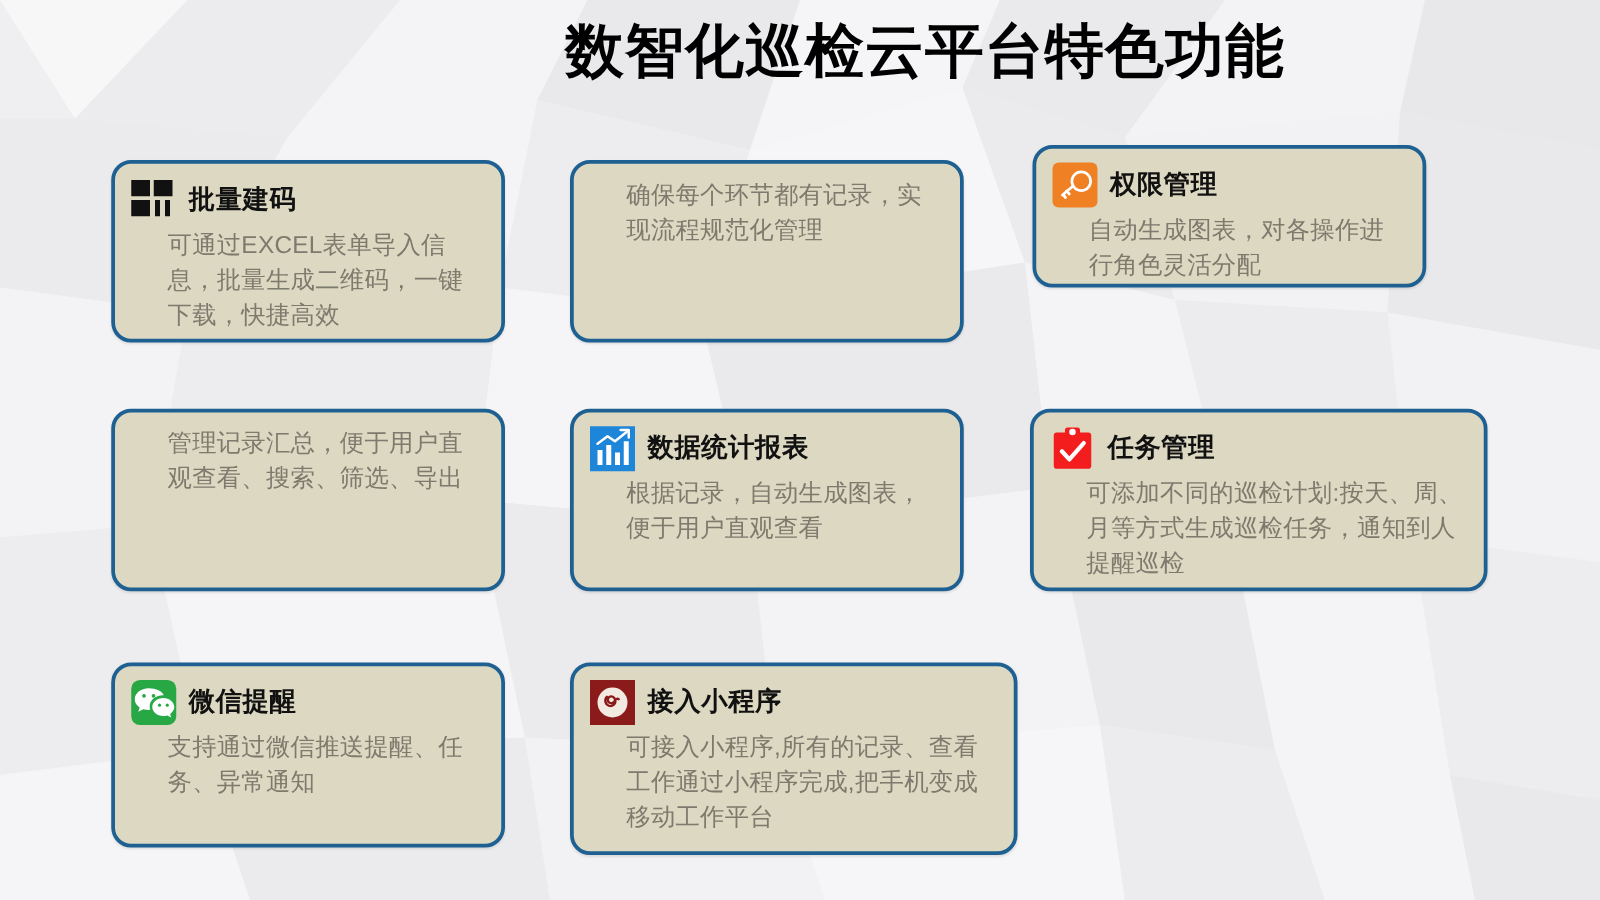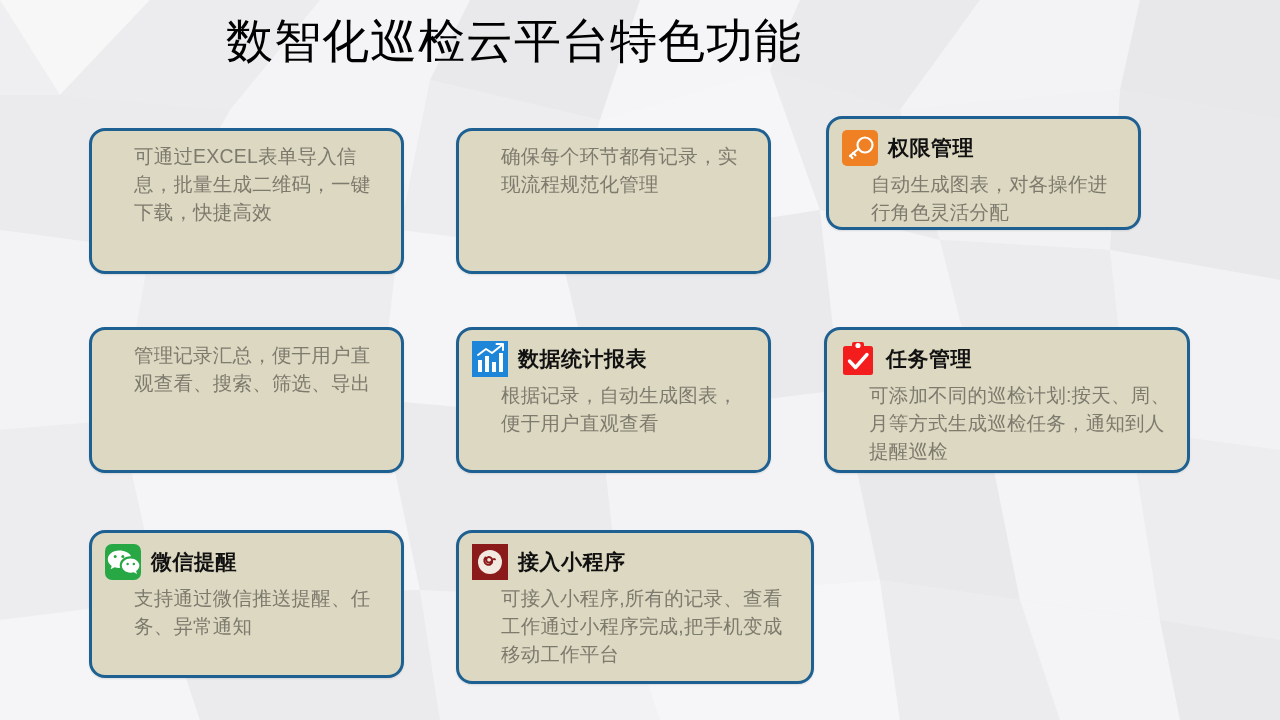--- a/index.html
+++ b/index.html
@@ -9,23 +9,23 @@
     background:#f0f0f2;
     position:relative;
   }
   
   #bg-poly{position:absolute;inset:0;width:1280px;height:720px;z-index:0;}
   #page-wrap{position:relative;z-index:2;width:1280px;height:720px;}
 
   
   .title{
     position:absolute;left:0;top:14px;width:1028px;
-    text-align:center;
+    text-align:right;
     font-size:47px;
-    font-weight:normal;
+    font-weight:bold;
     color:#000000;
     letter-spacing:1px;
     line-height:1.15;
     white-space:nowrap;
   }
 
   
   .card{
     position:absolute;
     box-sizing:border-box;
@@ -106,20 +106,30 @@
     <polygon points="1020,600 1160,620 1180,720 1060,720" fill="#f4f4f6"></polygon>
     <polygon points="1160,620 1280,640 1280,720 1180,720" fill="#e9e9ec"></polygon>
   </g>
 </svg>
 
 <div id="page-wrap">
 
   <div class="title">数智化巡检云平台特色功能</div>
 
   <div class="card" style="left:89px;top:128px;width:315px;height:146px;">
+    <div class="card-head">
+      <svg class="card-icon" viewBox="0 0 38 38">
+        <rect x="1" y="3" width="15" height="13" fill="#111111"></rect>
+        <rect x="19" y="3" width="15" height="13" fill="#111111"></rect>
+        <rect x="1" y="19" width="15" height="13" fill="#111111"></rect>
+        <rect x="20" y="19" width="4" height="13" fill="#111111"></rect>
+        <rect x="28" y="19" width="4" height="13" fill="#111111"></rect>
+      </svg>
+      <div class="card-title">批量建码</div>
+    </div>
     <div class="card-desc">可通过EXCEL表单导入信息，批量生成二维码，一键下载，快捷高效</div>
   </div>
 
   <div class="card" style="left:456px;top:128px;width:315px;height:146px;">
     <div class="card-desc">确保每个环节都有记录，实现流程规范化管理</div>
   </div>
 
   <div class="card" style="left:826px;top:116px;width:315px;height:114px;">
     <div class="card-head">
       <svg class="card-icon" viewBox="0 0 38 38">

